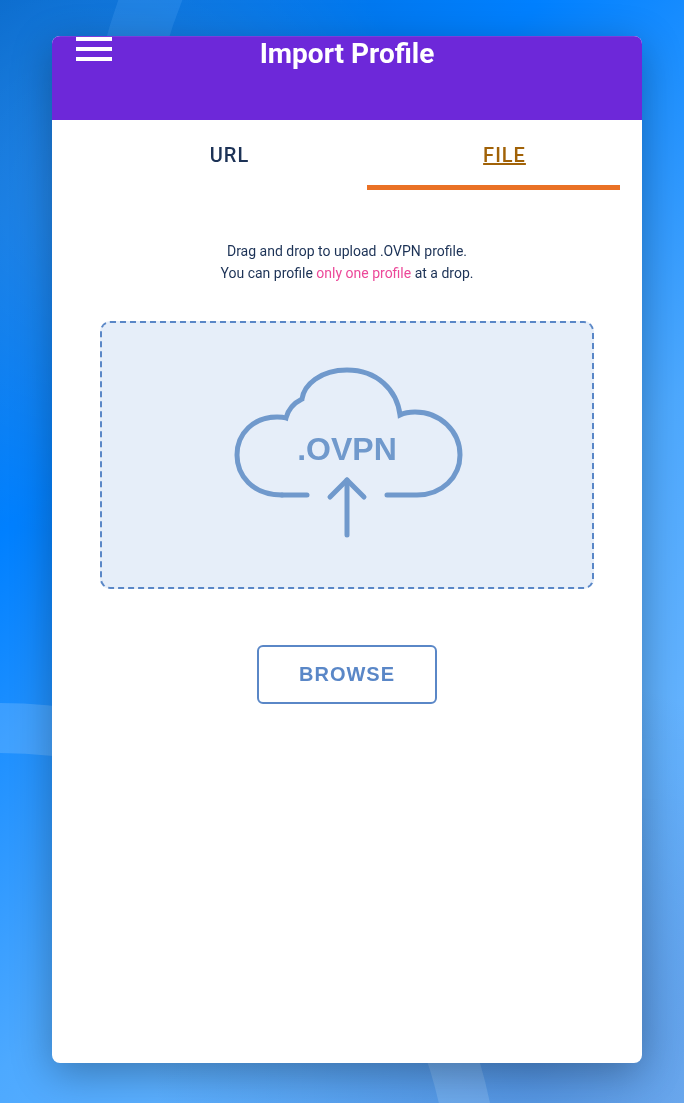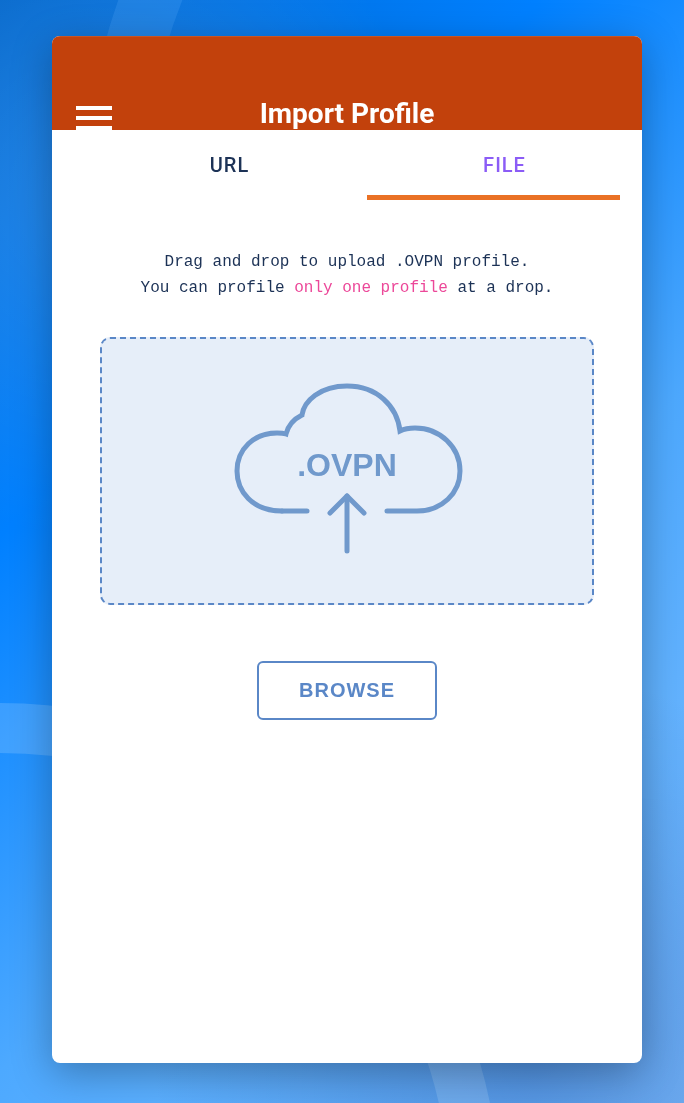--- a/index.html
+++ b/index.html
@@ -103,24 +103,24 @@
     
     .titlebar-close {
       color: white;
       font-size: 18px;
       cursor: pointer;
       line-height: 1;
       font-weight: bold;
     }
     
     .header {
-      background: #c2410c;
-      height: 94px;
-      display: flex;
-      align-items: flex-end;
+      background: #6d28d9;
+      height: 84px;
+      display: flex;
+      align-items: flex-start;
       position: relative;
       border-top: 1px solid rgba(255,255,255,0.1);
     }
     
     .hamburger {
       position: absolute;
       left: 24px;
       cursor: pointer;
       display: flex;
       flex-direction: column;
@@ -157,43 +157,43 @@
       cursor: pointer;
       letter-spacing: 1px;
       position: relative;
     }
     
     .tab-url {
       color: #1c3256;
     }
     
     .tab-file {
-      color: #8b5cf6;
+      color: #a16207;
+      text-decoration: underline;
     }
     
     .tab-file::after {
       content: '';
       position: absolute;
       bottom: 0;
       left: 0;
       right: 22px;
       height: 5px;
       background: #ea7125;
     }
     
     .content {
       padding: 50px 48px 0;
       text-align: center;
     }
     
     .instructions {
-      font-size: 16px;
+      font-size: 14px;
       color: #1c3256;
       line-height: 1.6;
-      font-family: Liberation Mono, monospace;
     }
     
     .highlight {
       color: #ec4899;
     }
     
     .dropzone {
       margin-top: 36px;
       border: 2px dashed #5a87c7;
       background: #e6eef9;

